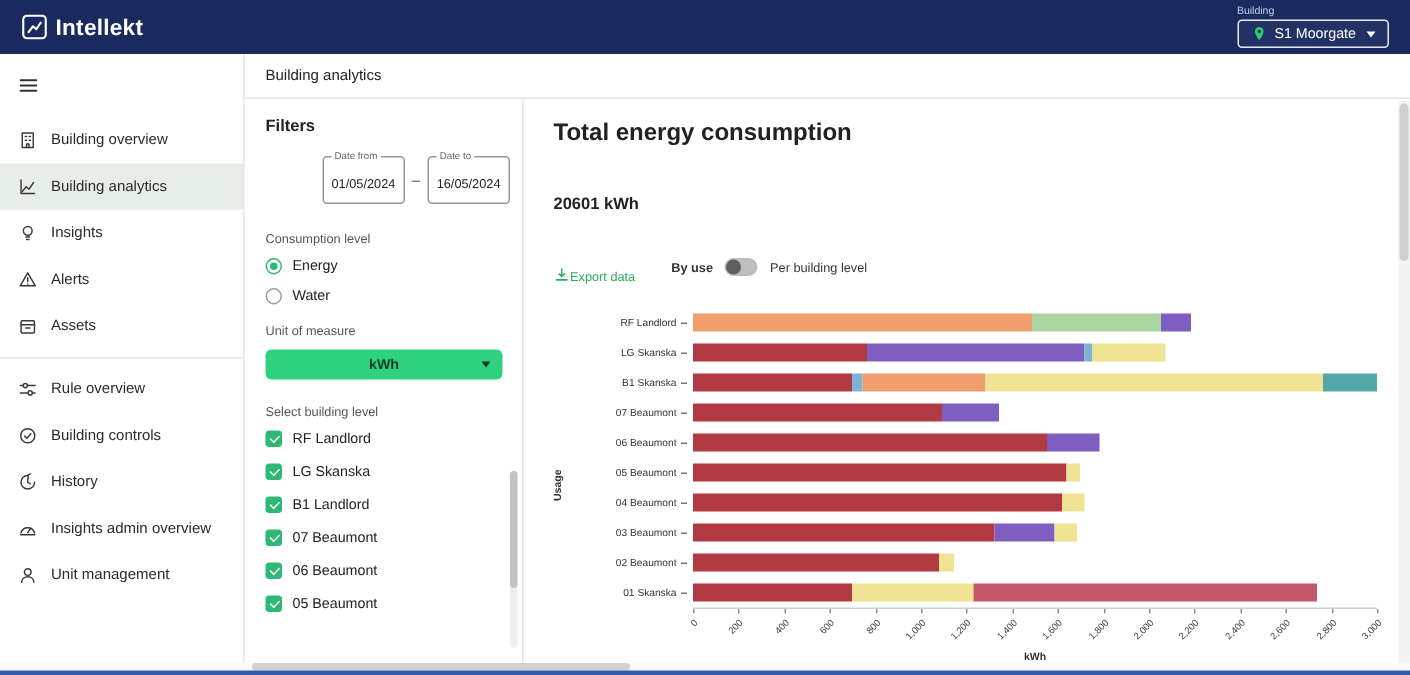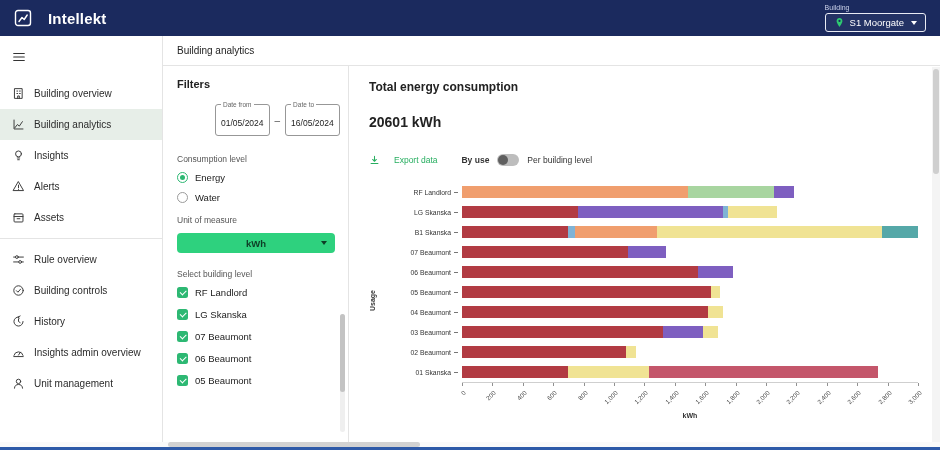--- a/index.html
+++ b/index.html
@@ -1,21 +1,21 @@
 <!DOCTYPE html>
 <html><head>
 <meta charset="utf-8">
 <style>
   * { box-sizing: border-box; margin: 0; padding: 0; }
   html,body { width:940px; height:450px; overflow:hidden; }
   body { font-family:"Liberation Sans", sans-serif; background:#fff; color:#222; position:relative; }
 
   
   .topbar { height:36px; background:#1b2a5e; display:flex; align-items:center; justify-content:space-between; padding:0 14px; }
-  .brand { display:flex; align-items:center; gap:16px; color:#fff; font-size:15px; font-weight:700; letter-spacing:.2px; }
+  .brand { display:flex; align-items:center; gap:5px; color:#fff; font-size:15px; font-weight:700; letter-spacing:.2px; }
   .building-select { display:flex; flex-direction:column; align-items:flex-start; gap:2px; }
   .building-label { color:#c9d0e8; font-size:7px; }
   .building-box { display:flex; align-items:center; gap:5px; border:1px solid #e9ebf4; border-radius:3px; padding:3px 8px; color:#fff; font-size:9.5px; cursor:pointer; background:rgba(255,255,255,.04); }
   .caret-down { width:0; height:0; border-left:3.5px solid transparent; border-right:3.5px solid transparent; border-top:4px solid #fff; margin-left:2px; }
 
   
   .app { display:flex; height:406px; }
   .sidebar { width:163px; flex:none; border-right:1px solid #e4e4e4; padding-top:6px; }
   .hamburger { padding:8px 12px; cursor:pointer; width:40px; }
   .nav { margin-top:6px; }
@@ -45,24 +45,24 @@
   .unit-btn .caret-dark { position:absolute; right:8px; width:0; height:0; border-left:3.5px solid transparent; border-right:3.5px solid transparent; border-top:4px solid #0e3d26; }
   .level-list { margin-top:8px; }
   .level-row { display:flex; align-items:center; gap:7px; margin-bottom:11px; font-size:9.5px; cursor:pointer; }
   .checkbox { width:11px; height:11px; background:#2db873; border-radius:2.5px; position:relative; flex:none; }
   .checkbox::after { content:""; position:absolute; left:2.5px; top:3px; width:5px; height:2.5px; border-left:1.5px solid #fff; border-bottom:1.5px solid #fff; transform:rotate(-45deg); }
   .flt-scroll { position:absolute; right:3px; top:248px; bottom:10px; width:5px; background:#efefef; border-radius:3px; }
   .flt-scroll .thumb { position:absolute; top:0; width:5px; height:78px; background:#c3c3c3; border-radius:3px; }
 
   
   .chart-panel { flex:1; min-width:0; padding:14px 22px 4px 20px; position:relative; }
-  .chart-title { font-size:12px; font-weight:700; margin-bottom:20px; }
-  .chart-total { font-size:14px; font-weight:700; margin-bottom:24px; }
+  .chart-title { font-size:16px; font-weight:700; margin-bottom:32px; }
+  .chart-total { font-size:11px; font-weight:700; margin-bottom:24px; }
   .chart-controls { display:flex; align-items:center; gap:8px; font-size:8.5px; margin-bottom:16px; }
-  .export { display:flex; align-items:center; gap:14px; color:#27ae60; cursor:pointer; }
+  .export { display:flex; align-items:center; gap:0; color:#27ae60; cursor:pointer;margin-top:12px; }
   .toggle-label { color:#333; }
   .toggle { width:22px; height:12px; background:#bdbdbd; border-radius:6px; position:relative; cursor:pointer; flex:none; }
   .toggle .knob { position:absolute; left:1px; top:1px; width:10px; height:10px; border-radius:50%; background:#5f5f5f; }
 
   .chart { display:flex; margin-top:2px; }
   .usage-label { writing-mode:vertical-rl; transform:rotate(180deg); font-size:7px; font-weight:700; color:#333; align-self:center; margin-right:3px; }
   .chart-main { flex:1; min-width:0; }
   .chart-row { display:flex; align-items:center; height:20px; }
   .row-label { width:72px; text-align:right; font-size:6.8px; color:#333; flex:none; white-space:nowrap; }
   .ytick { width:4px; height:1px; background:#777; margin:0 4px 0 3px; flex:none; }
@@ -253,20 +253,24 @@
         </div>
         <div class="flt-label">Select building level</div>
         <div class="level-list" id="level-list">
             <div class="level-row">
               <span class="checkbox"></span>
               <span>RF Landlord</span>
             </div>
             <div class="level-row">
               <span class="checkbox"></span>
               <span>LG Skanska</span>
+            </div>
+            <div class="level-row">
+              <span class="checkbox"></span>
+              <span>B1 Landlord</span>
             </div>
             <div class="level-row">
               <span class="checkbox"></span>
               <span>07 Beaumont</span>
             </div>
             <div class="level-row">
               <span class="checkbox"></span>
               <span>06 Beaumont</span>
             </div>
             <div class="level-row">

